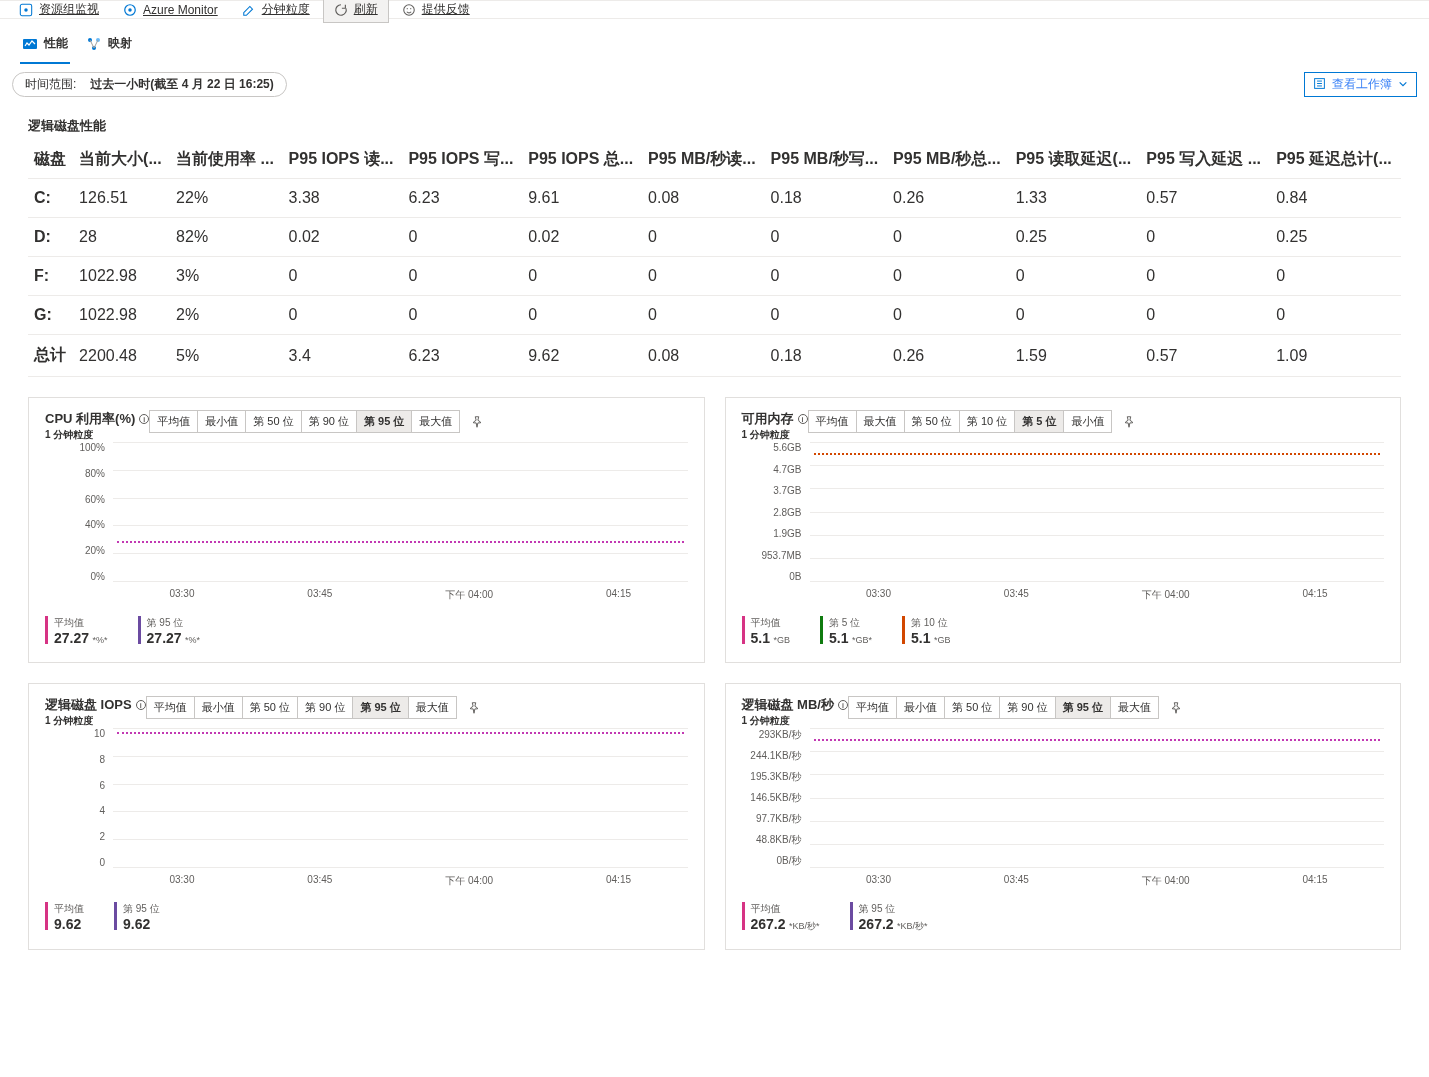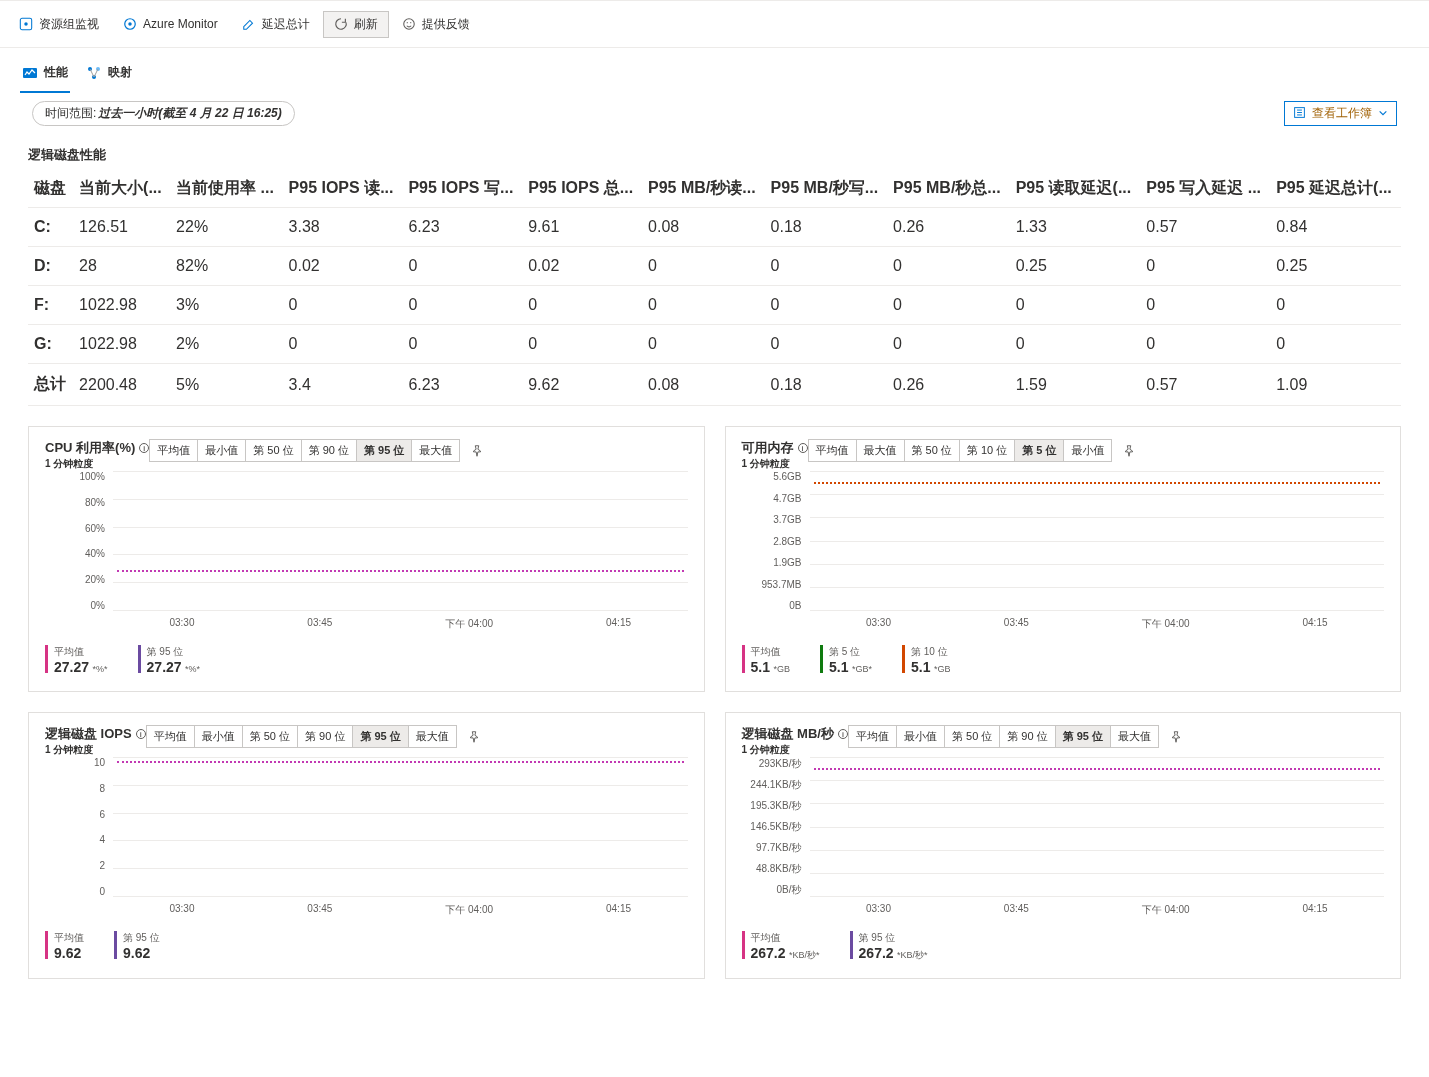--- a/index.html
+++ b/index.html
@@ -1,28 +1,28 @@
 <!DOCTYPE html>
 <html><head>
 <meta charset="utf-8">
 <style>
 * { box-sizing: border-box; margin: 0; padding: 0; }
 body { font-family: "Segoe UI", "Microsoft YaHei", sans-serif; font-size: 12px; color: #323130; background: #fff; }
-.toolbar { display: flex; align-items: center; height: 48px; border-top: 1px solid #edebe9; border-bottom: 1px solid #edebe9; padding: 0 8px; gap: 2px; }
+.toolbar { display: flex; align-items: center; height: 19px; border-top: 1px solid #edebe9; border-bottom: 1px solid #edebe9; padding: 0 8px; gap: 2px; text-decoration: underline; }
 .toolbar-item { display: flex; align-items: center; gap: 6px; padding: 4px 10px; cursor: pointer; border: 1px solid transparent; }
 .toolbar-item.active { border: 1px solid #c8c6c4; background: #f3f2f1; }
 .toolbar-icon { width: 14px; height: 14px; display: inline-flex; align-items: center; justify-content: center; }
 .tabs { display: flex; align-items: flex-start; gap: 14px; padding: 12px 20px 0 20px; }
 .tab { display: flex; align-items: center; gap: 6px; padding: 4px 2px 10px 2px; font-weight: 600; cursor: pointer; border-bottom: 2px solid transparent; }
 .tab.active { border-bottom: 2px solid #0078d4; }
 .tab-icon { width: 16px; height: 16px; }
-.time-area { display: flex; align-items: center; justify-content: space-between; padding: 8px 32px; }
+.time-area { display: flex; align-items: center; justify-content: space-between; padding: 8px 12px; }
 .time-pill { display: inline-flex; align-items: center; border: 1px solid #c8c6c4; border-radius: 14px; padding: 3px 12px; font-size: 12px; }
-.time-pill b { font-weight: 600; margin-left: 2px; font-style: italic; }
-.workbook-btn { display: inline-flex; align-items: center; gap: 6px; border: 1px solid #0078d4; color: #a16207; padding: 3px 8px; cursor: pointer; }
+.time-pill b { font-weight: 600; margin-left: 14px; }
+.workbook-btn { display: inline-flex; align-items: center; gap: 6px; border: 1px solid #0078d4; color: #3b82f6; padding: 3px 8px; cursor: pointer; }
 .section { padding: 0 28px; }
 .section-title { font-weight: 700; font-size: 13px; margin: 12px 0 6px 0; }
 table.disk { width: 100%; border-collapse: collapse; font-size: 16px; }
 table.disk th { text-align: left; font-weight: 600; border-bottom: 1px solid #edebe9; padding: 8px 6px; white-space: nowrap; }
 table.disk td { border-bottom: 1px solid #edebe9; padding: 10px 6px; }
 table.disk td.bold { font-weight: 700; }
 .charts-grid { display: grid; grid-template-columns: 1fr 1fr; gap: 20px; padding: 20px 28px; }
 .chart-card { border: 1px solid #e1dfdd; padding: 12px 16px 16px 16px; }
 .chart-head { display: flex; align-items: flex-start; justify-content: flex-start; }
 .chart-title-block {}
@@ -70,21 +70,21 @@
         </svg>
       </span>
     <span>Azure Monitor</span>
   </div>
   <div class="toolbar-item">
     <span class="toolbar-icon">
         <svg viewBox="0 0 16 16" width="14" height="14">
           <path d="M2 11l7-7 3 3-7 7H2v-3z" fill="none" stroke="#0078d4" stroke-width="1.2"></path>
         </svg>
       </span>
-    <span>延迟总计</span>
+    <span>分钟粒度</span>
   </div>
   <div class="toolbar-item active">
     <span class="toolbar-icon">
         <svg viewBox="0 0 16 16" width="14" height="14">
           <path d="M8 2a6 6 0 1 0 5.7 4.1" fill="none" stroke="#605e5c" stroke-width="1.3"></path>
           <path d="M13 2v4h-4" fill="none" stroke="#605e5c" stroke-width="1.3"></path>
         </svg>
       </span>
     <span>刷新</span>
   </div>

